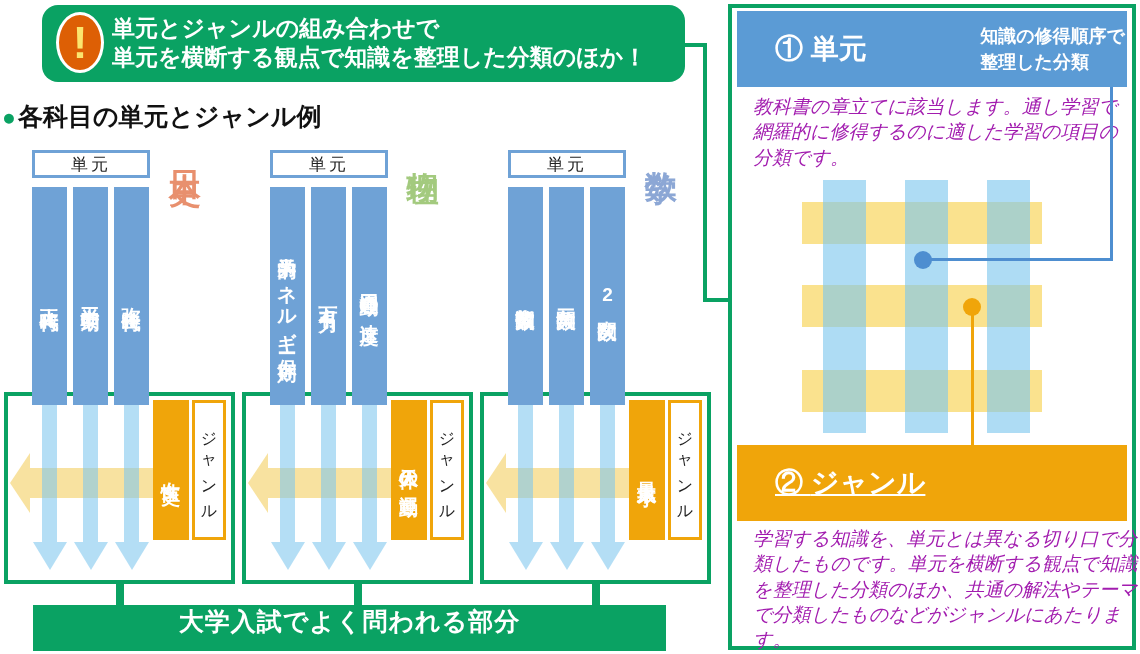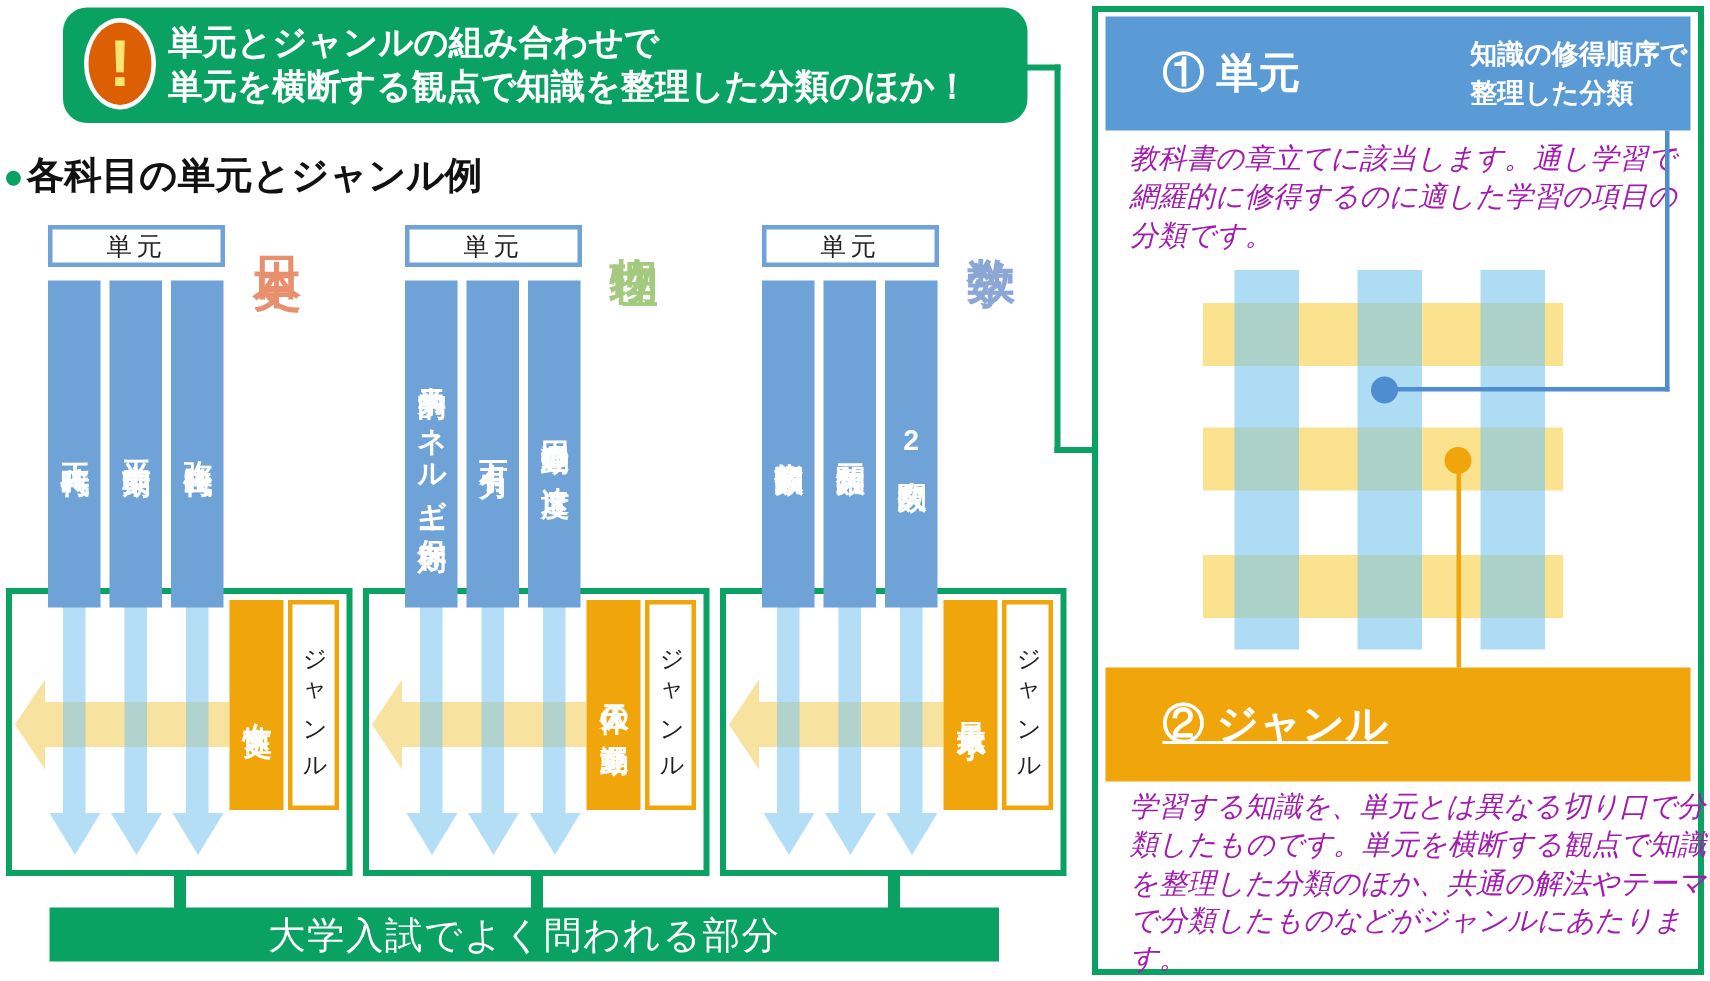--- a/index.html
+++ b/index.html
@@ -45,22 +45,22 @@
       border-left:17px solid transparent;border-right:17px solid transparent;border-top:28px solid rgba(125,198,238,0.58);}
   .bd1{left:25px;} .bd2{left:66px;} .bd3{left:107px;}
   .genre-bar{position:absolute;left:145px;top:4px;width:36px;height:140px;background:#f0a50a;z-index:3;
       display:flex;align-items:center;justify-content:center;}
   .genre-bar span{writing-mode:vertical-rl;text-orientation:mixed;color:#fff;font-weight:bold;font-size:19px;line-height:1;letter-spacing:2px;}
   .genre-label{position:absolute;left:184px;top:4px;width:34px;height:140px;background:#fff;border:3px solid #f0a50a;z-index:3;
       display:flex;align-items:center;justify-content:center;}
   .genre-label span{writing-mode:vertical-rl;text-orientation:mixed;color:#222;font-size:16px;line-height:1;letter-spacing:6px;}
   .stem{position:absolute;left:112px;top:584px;width:8px;height:22px;background:#0aa263;}
   
-  .bottom-bar{position:absolute;left:33px;top:605px;width:633px;height:36px;background:#0aa263;
-      display:flex;align-items:center;justify-content:center;color:#fff;font-weight:normal;font-size:25px;letter-spacing:1px;}
+  .bottom-bar{position:absolute;left:33px;top:605px;width:633px;height:46px;background:#0aa263;
+      display:flex;justify-content:center;color:#fff;font-weight:bold;font-size:25px;letter-spacing:1px;}
   
   .panel{position:absolute;left:728px;top:4px;width:408px;height:646px;border:4px solid #0aa263;background:#fff;}
   .p-header{position:absolute;left:5px;width:390px;height:76px;display:flex;align-items:center;justify-content:space-between;
       color:#fff;font-weight:bold;}
   .p-header .ttl{font-size:28px;padding-left:14px;white-space:nowrap;margin-left:24px;}
   .p-header .sub{font-size:18px;line-height:1.45;padding-right:2px;white-space:nowrap;}
   .ph-unit{top:3px;background:#5b9bd5;}
   .ph-genre{top:437px;background:#f0a50a;text-decoration:underline;}
   .p-body{position:absolute;left:21px;font-size:19px;line-height:1.33;color:#a21caf;font-style:italic;}
   .pb-unit{top:86px;width:372px;}

